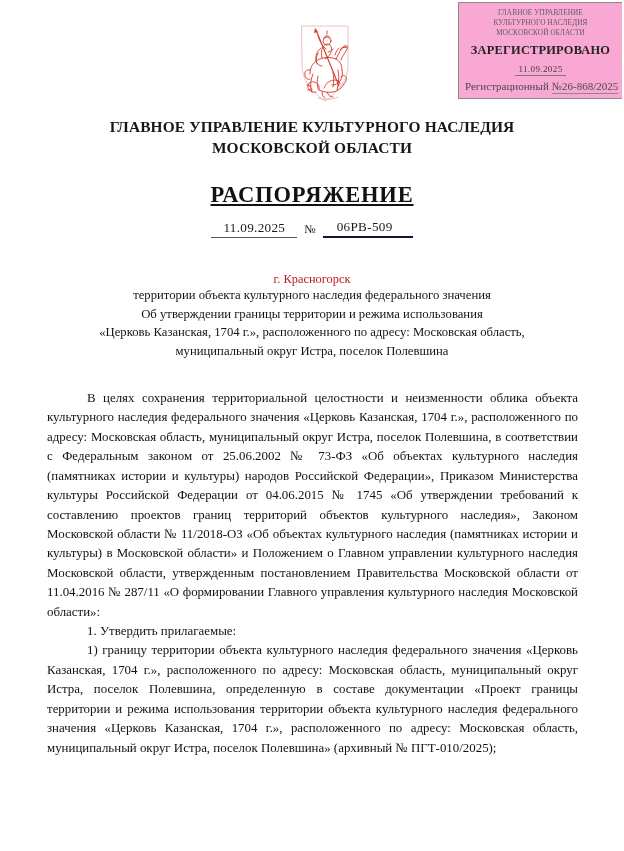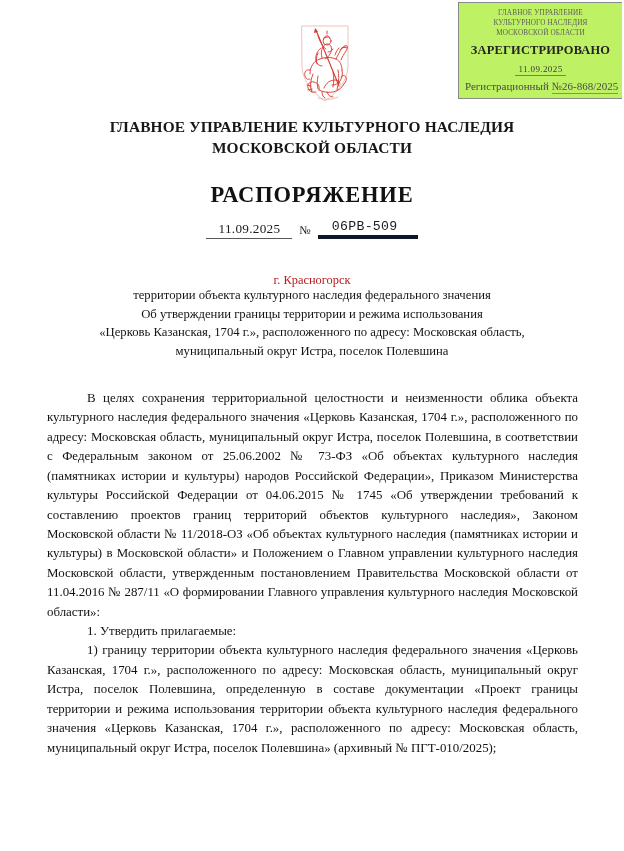--- a/index.html
+++ b/index.html
@@ -20,21 +20,21 @@
   .reg-stamp {
     position: absolute;
     top: 2px;
     left: 458px;
     width: 164px;
     border: 1px solid #8a8a8a;
     border-right: none;
     box-sizing: border-box;
     padding: 5px 6px 6px 6px;
     text-align: center;
-    background: #bef264;
+    background: #f9a8d4;
   }
   .reg-org {
     font-family: "Liberation Serif", serif;
     font-size: 7.2px;
     line-height: 1.42;
     letter-spacing: 0.15px;
     color: #5d5d5d;
     text-transform: uppercase;
   }
   .reg-org div { white-space: nowrap; }
@@ -90,20 +90,21 @@
     line-height: 1.34;
     letter-spacing: 0.15px;
     color: #171717;
   }
   .doc-kind {
     margin-top: 24px;
     font-size: 22.5px;
     font-weight: bold;
     letter-spacing: 0.8px;
     color: #121212;
+    text-decoration: underline;
   }
 
   
   .date-number-row {
     margin-top: 11px;
     display: flex;
     justify-content: center;
     align-items: flex-end;
     font-size: 13.2px;
     color: #1a1a1a;
@@ -111,24 +112,23 @@
   .dn-date {
     border-bottom: 1px solid #575757;
     padding: 0 12px 1px 12px;
     letter-spacing: 0.3px;
   }
   .dn-sep {
     padding: 0 7px 1px 7px;
     font-size: 12px;
   }
   .dn-num {
-    border-bottom: 4px solid #0f172a;
+    border-bottom: 2px solid #0f172a;
     padding: 0 20px 1px 14px;
     letter-spacing: 0.3px;
-    font-family: Liberation Mono, monospace;
   }
 
   .city {
     margin-top: 34px;
     font-size: 12.4px;
     color: #b91c1c;
     text-align: center;
   }
 
   

